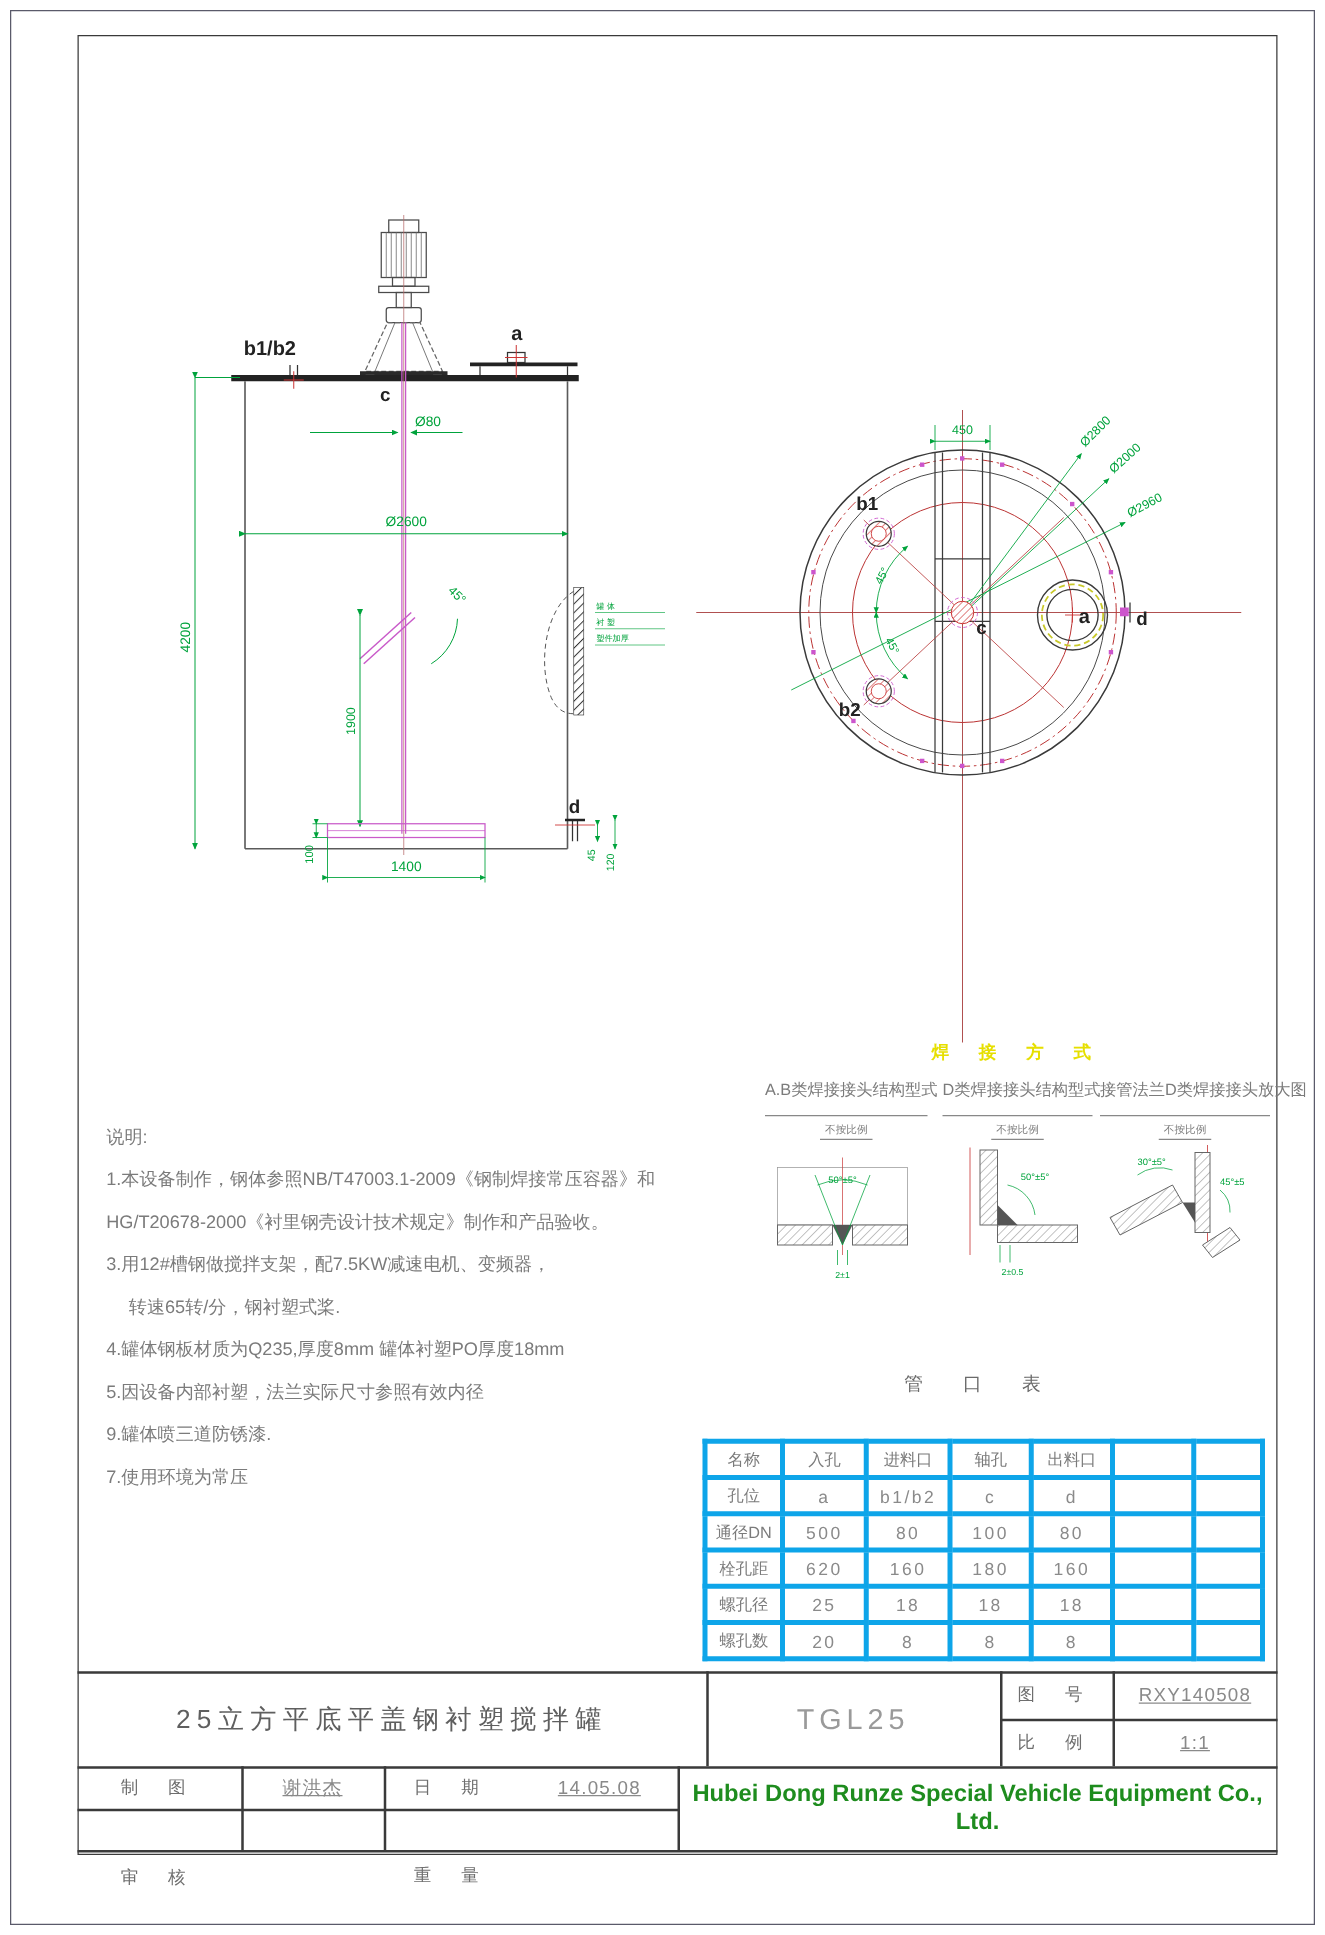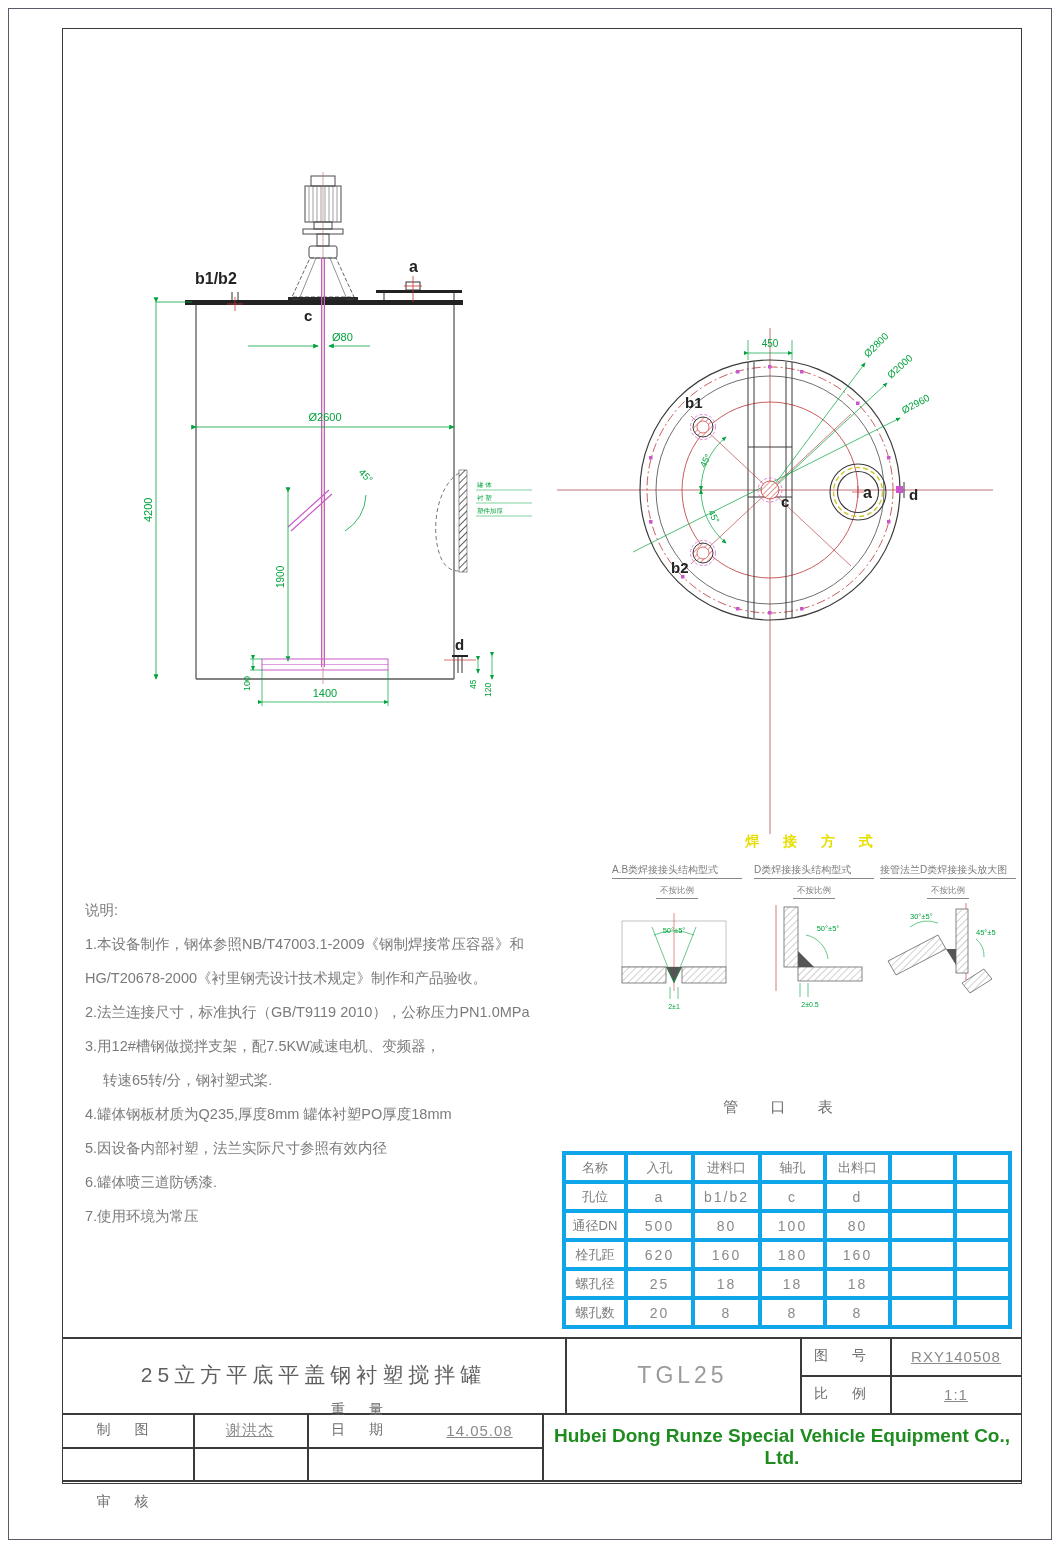--- a/index.html
+++ b/index.html
@@ -16,22 +16,22 @@
   .tb-label{font-size:14px;color:#6e6e6e;letter-spacing:10px;}
   .tb-value{font-size:15px;color:#8a8a8a;letter-spacing:1px;text-decoration:underline;}
   .company{font-size:19px;font-weight:bold;color:#1e8c1e;letter-spacing:0px;text-align:center;}
   .notes{font-size:14.5px;color:#7b7b7b;line-height:34px;white-space:nowrap;}
   .ptable{border-collapse:collapse;table-layout:fixed;}
   .ptable td{border:4px solid #0ea5e9;height:25px;text-align:center;
              font-size:13px;color:#7b7b7b;padding:0;overflow:hidden;margin-left:20px;}
   .ptable td.num{font-size:14px;color:#8a8a8a;letter-spacing:2px;}
   .ptitle{font-size:15px;color:#6a6a6a;letter-spacing:14px;text-align:center;}
   .weld-title{font-size:14px;font-weight:bold;color:#e6df00;letter-spacing:10px;text-align:center;}
-  .weld-cap{font-size:10px;color:#7b7b7b;text-align:left;border-bottom:1px solid #888;
-            padding-bottom:1px;white-space:nowrap;}
+  .weld-cap{font-size:13px;color:#7b7b7b;text-align:center;border-bottom:1px solid #888;
+            padding-bottom:11px;white-space:nowrap;}
   .weld-scale{font-size:8.5px;color:#7b7b7b;text-align:center;border-bottom:1px solid #888;
             display:inline-block;padding:1px 4px 1px 4px;}
 </style>
 </head>
 <body>
 
 <div class="page">
 
   <div class="abs outer-border"></div>
   <div class="abs frame"></div>
@@ -352,26 +352,25 @@
         <path d="M96,40 A22,22 0 0 1 104,58" stroke="#00a33c" stroke-width="0.6" fill="none"></path>
         <text x="96" y="36" font-size="7.5" fill="#00a33c">45°±5</text>
       </svg>
     </div>
   </div>
 
   <div class="abs notes" style="left:85px;top:893px;width:540px">
     <div>说明:</div>
     <div>1.本设备制作，钢体参照NB/T47003.1-2009《钢制焊接常压容器》和</div>
     <div>HG/T20678-2000《衬里钢壳设计技术规定》制作和产品验收。</div>
-    <div>2.法兰连接尺寸，标准执行（GB/T9119 2010），公称压力PN1.0MPa</div>
     <div>3.用12#槽钢做搅拌支架，配7.5KW减速电机、变频器，</div>
     <div style="padding-left:18px">转速65转/分，钢衬塑式桨.</div>
     <div>4.罐体钢板材质为Q235,厚度8mm 罐体衬塑PO厚度18mm</div>
     <div>5.因设备内部衬塑，法兰实际尺寸参照有效内径</div>
-    <div>6.罐体喷三道防锈漆.</div>
+    <div>9.罐体喷三道防锈漆.</div>
     <div>7.使用环境为常压</div>
   </div>
 
   <div class="abs" style="left:562px;top:1098px;width:446px">
     <div class="ptitle">管  口  表</div>
     <table class="ptable" style="margin-top:34px;width:446px">
       <colgroup>
         <col style="width:62px">
           <col style="width:67px">
           <col style="width:67px">
@@ -460,19 +459,19 @@
     <div class="abs cellc tb-label" style="left:800px;top:1375px;width:90px;height:38px">比  例</div>
     <div class="abs cellc tb-value" style="left:890px;top:1375px;width:132px;height:38px">1:1</div>
 
     <div class="abs cellc tb-label" style="left:62px;top:1413px;width:131px;height:34px">制  图</div>
     <div class="abs cellc tb-value" style="left:193px;top:1413px;width:114px;height:34px">谢洪杰</div>
     <div class="abs cellc tb-label" style="left:307px;top:1413px;width:110px;height:34px">日  期</div>
     <div class="abs cellc tb-value" style="left:417px;top:1413px;width:125px;height:34px">14.05.08</div>
 
     <div class="abs cellc tb-label" style="left:62px;top:1485px;width:131px;height:33px">审  核</div>
     <div class="abs cellc tb-value" style="left:193px;top:1447px;width:114px;height:33px"></div>
-    <div class="abs cellc tb-label" style="left:307px;top:1393px;width:110px;height:33px">重  量</div>
+    <div class="abs cellc tb-label" style="left:307px;top:1484px;width:110px;height:33px">重  量</div>
     <div class="abs cellc tb-value" style="left:417px;top:1447px;width:125px;height:33px"></div>
 
     <div class="abs cellc company" style="left:542px;top:1413px;width:480px;height:67px">Hubei Dong Runze Special Vehicle Equipment Co., Ltd.</div>
   </div>
 
 </div>
 
 </body></html>

